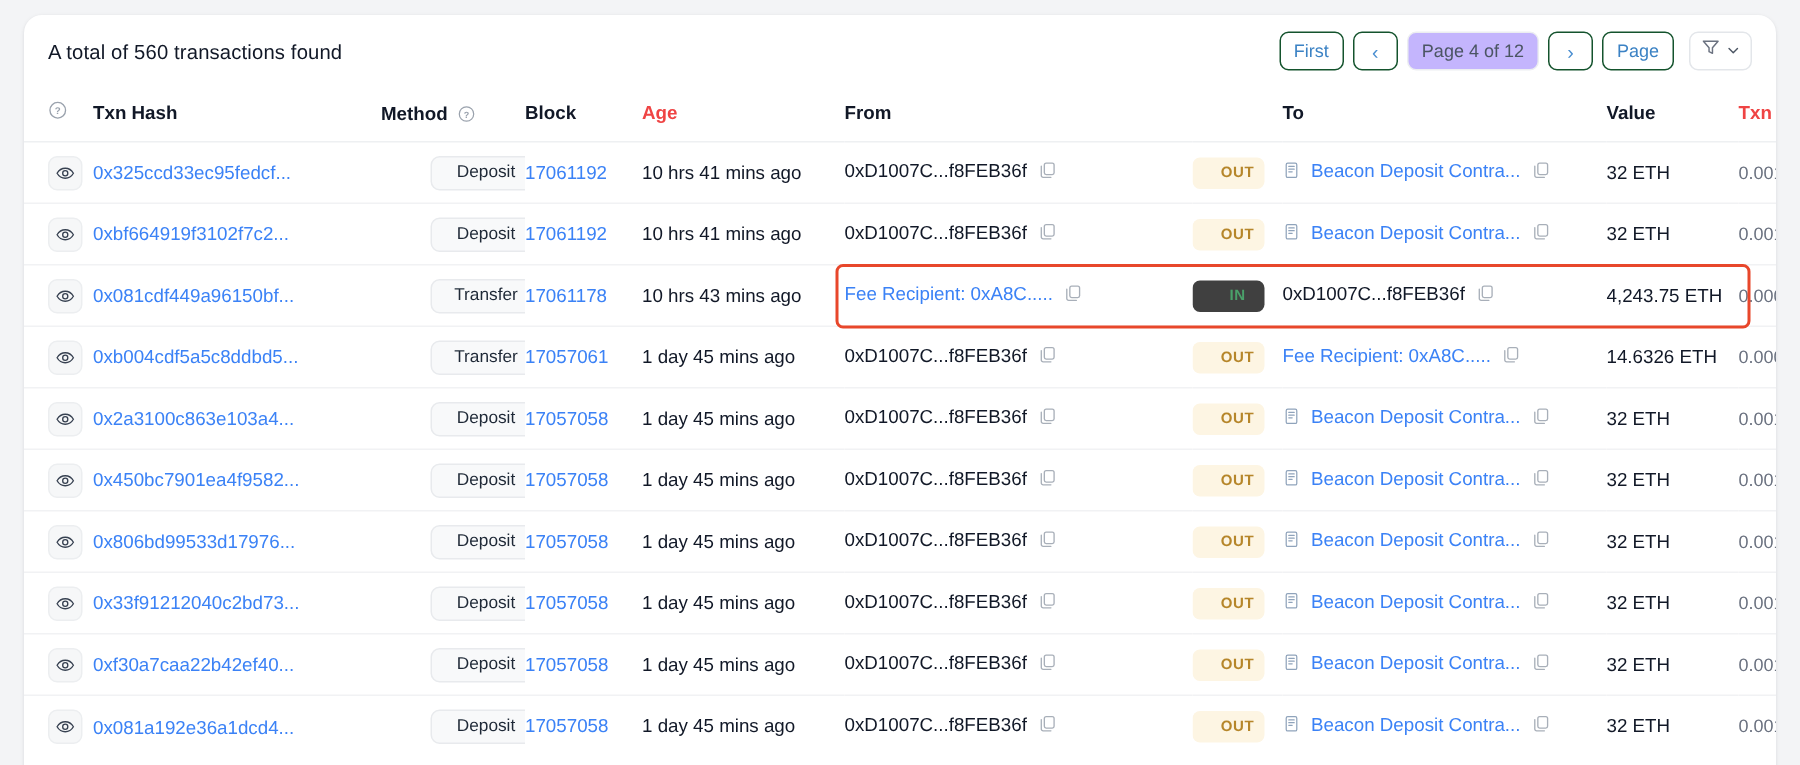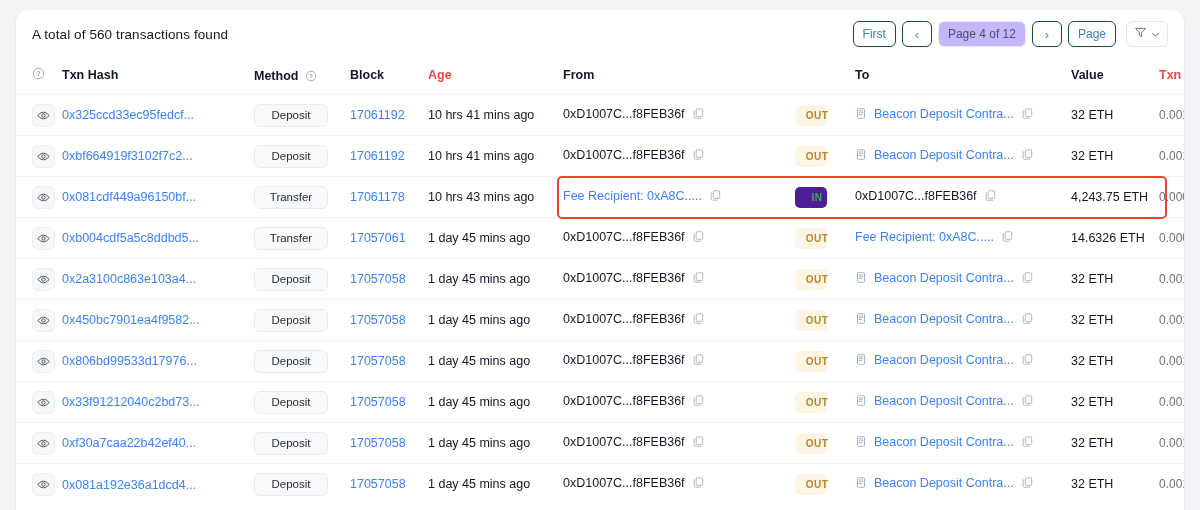--- a/index.html
+++ b/index.html
@@ -127,33 +127,34 @@
   .pill {
     display: inline-flex; align-items: center; justify-content: center;
     height: 23px;
     min-width: 74px;
     padding: 0 10px;
     border: 1px solid #e8eaed;
     border-radius: 6px;
     background: #f8f9fa;
     font-size: 11.5px;
     color: #1f2937;
+    margin-left: 33px;
   }
 
   .badge {
     display: inline-flex; align-items: center; justify-content: center;
-    width: 32px; height: 21px;
+    width: 48px; height: 21px;
     border-radius: 5px;
     font-size: 10px;
     font-weight: bold;
     letter-spacing: .4px;
     padding-left: 12px;
   }
   .badge.out { background: #fdf5e3; color: #b6862a; }
-  .badge.in  { background: #4c1d95; color: #4aa06a; }
+  .badge.in  { background: #404040; color: #4aa06a; }
 
   .addr-cell { display: flex; align-items: flex-start; gap: 7px; min-width: 0; }
   .fee { color: #6b7280; font-size: 12px; }
 
   .copy { flex: 0 0 auto; cursor: pointer; opacity: .85; }
   .ctr-ic { flex: 0 0 auto; }
 
   
   .hl-box {
     position: absolute;

